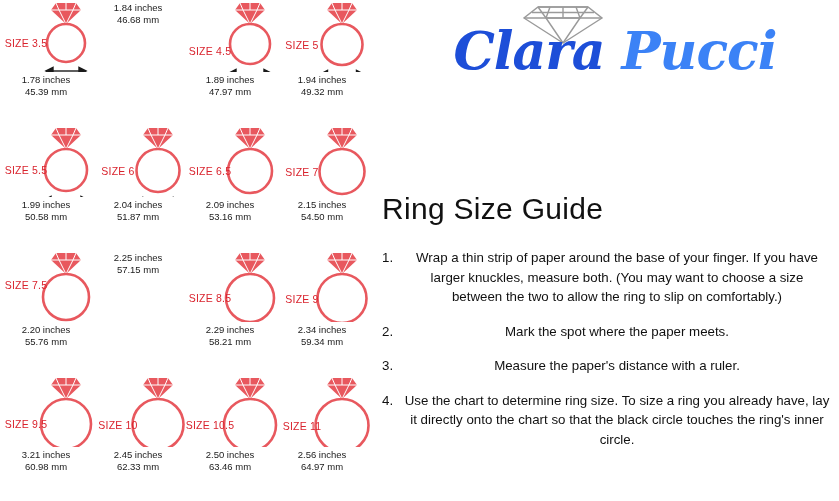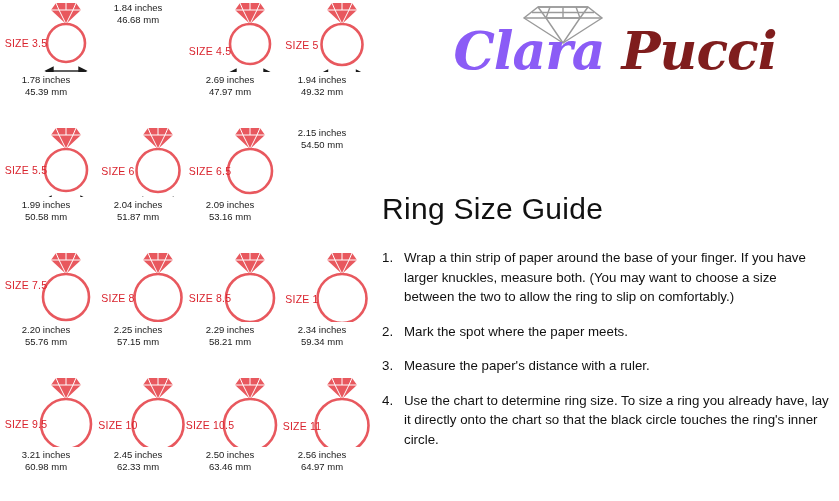--- a/index.html
+++ b/index.html
@@ -100,22 +100,22 @@
     top: 18px;
     width: 450px;
     text-align: center;
     font-family: "DejaVu Serif", serif;
     font-style: italic;
     font-size: 52px;
     font-weight: 700;
     letter-spacing: -1px;
     white-space: nowrap;
   }
-  .logo-clara { color: #8b5cf6; text-align: right; }
-  .logo-pucci { color: #7f1d1d; }
+  .logo-clara { color: #1d4ed8; text-align: right; }
+  .logo-pucci { color: #3b82f6; }
 
   .guide-title {
     position: absolute;
     left: 10px;
     top: 192px;
     font-size: 30px;
     font-weight: 400;
     color: #111;
     letter-spacing: 0.3px;
   }
@@ -132,20 +132,21 @@
     line-height: 19.5px;
     color: #111;
     margin-bottom: 15px;
   }
   .step-num {
     width: 22px;
     flex: 0 0 22px;
   }
   .step-text {
     flex: 1;
+    text-align: center;
   }
 </style>
 </head>
 <body>
 
 <div class="page">
 
   <div class="chart" id="chart">
       <div class="chart-row">
         <div class="cell">
@@ -195,21 +196,21 @@
               <circle cx="46" cy="44" r="20" fill="none" stroke="#e8585e" stroke-width="2.6"></circle>
               <g stroke="#1a1a1a" stroke-width="1.4" fill="#1a1a1a">
                 <line x1="30" y1="73" x2="62" y2="73"></line>
                 <polygon points="25,73 32,69.5 32,76.5"></polygon>
                 <polygon points="67,73 60,69.5 60,76.5"></polygon>
               </g>
             </svg>
             <div class="size-label" style="top:45px">SIZE 4.5</div>
           </div>
           <div class="measures">
-            <div>2.69 inches</div>
+            <div>1.89 inches</div>
             <div>47.97 mm</div>
           </div>
         </div>
         <div class="cell">
           <div class="ring-wrap">
             <svg class="ring-svg" width="92" height="72" viewBox="0 0 92 72">
               <g fill="#e8585e">
                 <path d="M31 10 L46 24 L61 10 L56 3 L36 3 Z"></path>
               </g>
               <g stroke="#ffffff" stroke-width="1" fill="none">
@@ -306,20 +307,40 @@
               </g>
             </svg>
             <div class="size-label" style="top:40px">SIZE 6.5</div>
           </div>
           <div class="measures">
             <div>2.09 inches</div>
             <div>53.16 mm</div>
           </div>
         </div>
         <div class="cell">
+          <div class="ring-wrap">
+            <svg class="ring-svg" width="92" height="72" viewBox="0 0 92 72">
+              <g fill="#e8585e">
+                <path d="M31 10 L46 24 L61 10 L56 3 L36 3 Z"></path>
+              </g>
+              <g stroke="#ffffff" stroke-width="1" fill="none">
+                <path d="M31 10 L61 10"></path>
+                <path d="M36 3 L39 10 L46 24"></path>
+                <path d="M56 3 L53 10 L46 24"></path>
+                <path d="M46 3 L46 10"></path>
+              </g>
+              <circle cx="46" cy="46.5" r="22.5" fill="none" stroke="#e8585e" stroke-width="2.6"></circle>
+              <g stroke="#1a1a1a" stroke-width="1.4" fill="#1a1a1a">
+                <line x1="27.5" y1="78" x2="64.5" y2="78"></line>
+                <polygon points="22.5,78 29.5,74.5 29.5,81.5"></polygon>
+                <polygon points="69.5,78 62.5,74.5 62.5,81.5"></polygon>
+              </g>
+            </svg>
+            <div class="size-label" style="top:40.5px">SIZE 7</div>
+          </div>
           <div class="measures">
             <div>2.15 inches</div>
             <div>54.50 mm</div>
           </div>
         </div>
       </div>
       <div class="chart-row">
         <div class="cell">
           <div class="ring-wrap">
             <svg class="ring-svg" width="92" height="72" viewBox="0 0 92 72">
@@ -340,40 +361,20 @@
               </g>
             </svg>
             <div class="size-label" style="top:29px">SIZE 7.5</div>
           </div>
           <div class="measures">
             <div>2.20 inches</div>
             <div>55.76 mm</div>
           </div>
         </div>
         <div class="cell">
-          <div class="ring-wrap">
-            <svg class="ring-svg" width="92" height="72" viewBox="0 0 92 72">
-              <g fill="#e8585e">
-                <path d="M31 10 L46 24 L61 10 L56 3 L36 3 Z"></path>
-              </g>
-              <g stroke="#ffffff" stroke-width="1" fill="none">
-                <path d="M31 10 L61 10"></path>
-                <path d="M36 3 L39 10 L46 24"></path>
-                <path d="M56 3 L53 10 L46 24"></path>
-                <path d="M46 3 L46 10"></path>
-              </g>
-              <circle cx="46" cy="47.5" r="23.5" fill="none" stroke="#e8585e" stroke-width="2.6"></circle>
-              <g stroke="#1a1a1a" stroke-width="1.4" fill="#1a1a1a">
-                <line x1="26.5" y1="80" x2="65.5" y2="80"></line>
-                <polygon points="21.5,80 28.5,76.5 28.5,83.5"></polygon>
-                <polygon points="70.5,80 63.5,76.5 63.5,83.5"></polygon>
-              </g>
-            </svg>
-            <div class="size-label" style="top:41.5px">SIZE 8</div>
-          </div>
           <div class="measures">
             <div>2.25 inches</div>
             <div>57.15 mm</div>
           </div>
         </div>
         <div class="cell">
           <div class="ring-wrap">
             <svg class="ring-svg" width="92" height="72" viewBox="0 0 92 72">
               <g fill="#e8585e">
                 <path d="M31 10 L46 24 L61 10 L56 3 L36 3 Z"></path>
@@ -410,21 +411,21 @@
                 <path d="M56 3 L53 10 L46 24"></path>
                 <path d="M46 3 L46 10"></path>
               </g>
               <circle cx="46" cy="48.5" r="24.5" fill="none" stroke="#e8585e" stroke-width="2.6"></circle>
               <g stroke="#1a1a1a" stroke-width="1.4" fill="#1a1a1a">
                 <line x1="25.5" y1="82" x2="66.5" y2="82"></line>
                 <polygon points="20.5,82 27.5,78.5 27.5,85.5"></polygon>
                 <polygon points="71.5,82 64.5,78.5 64.5,85.5"></polygon>
               </g>
             </svg>
-            <div class="size-label" style="top:42.5px">SIZE 1</div>
+            <div class="size-label" style="top:42.5px">SIZE 9</div>
           </div>
           <div class="measures">
             <div>2.34 inches</div>
             <div>59.34 mm</div>
           </div>
         </div>
       </div>
       <div class="chart-row">
         <div class="cell">
           <div class="ring-wrap">

